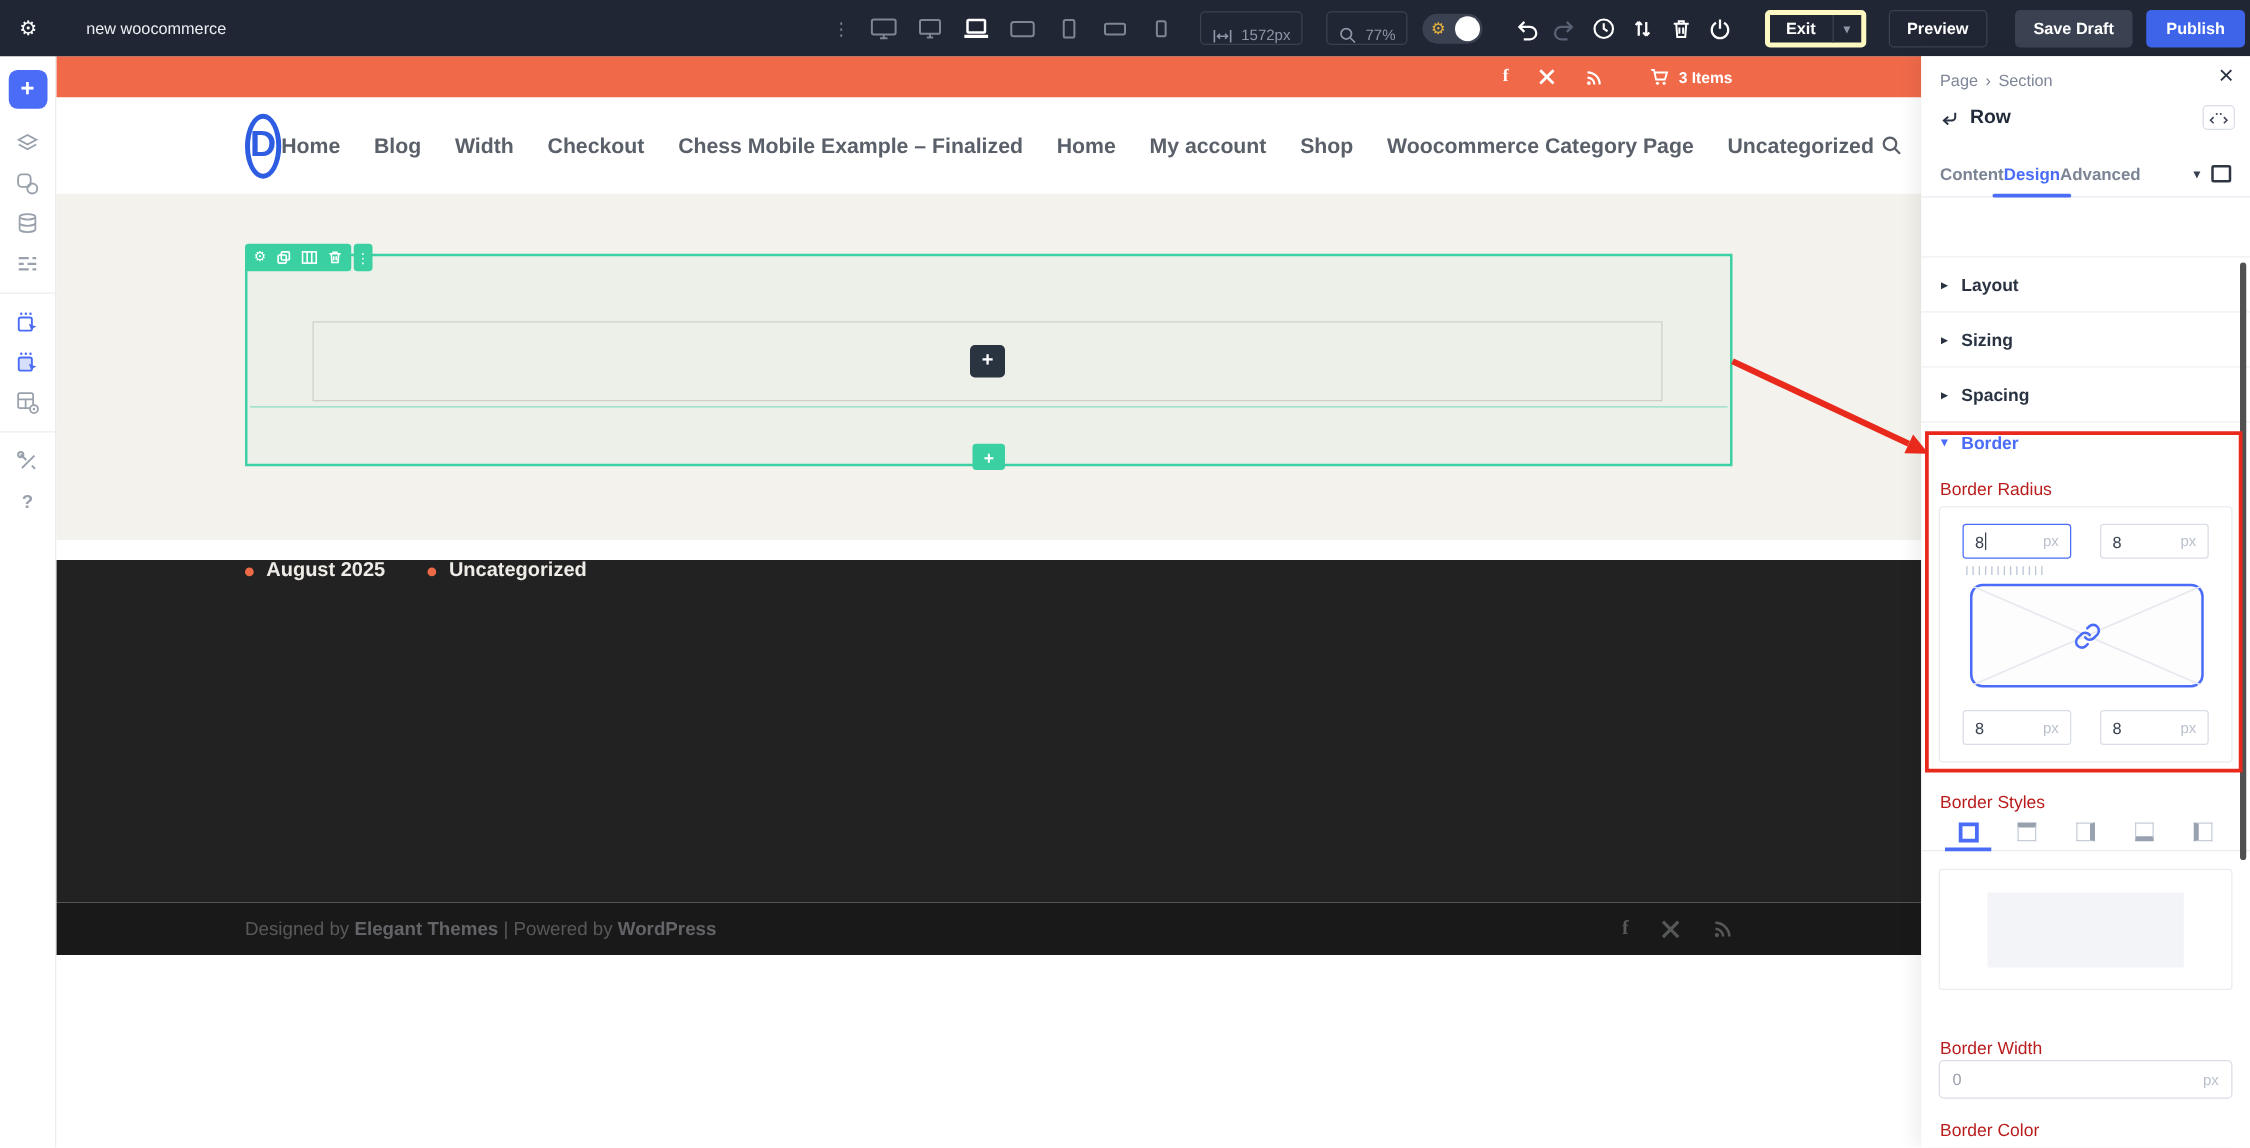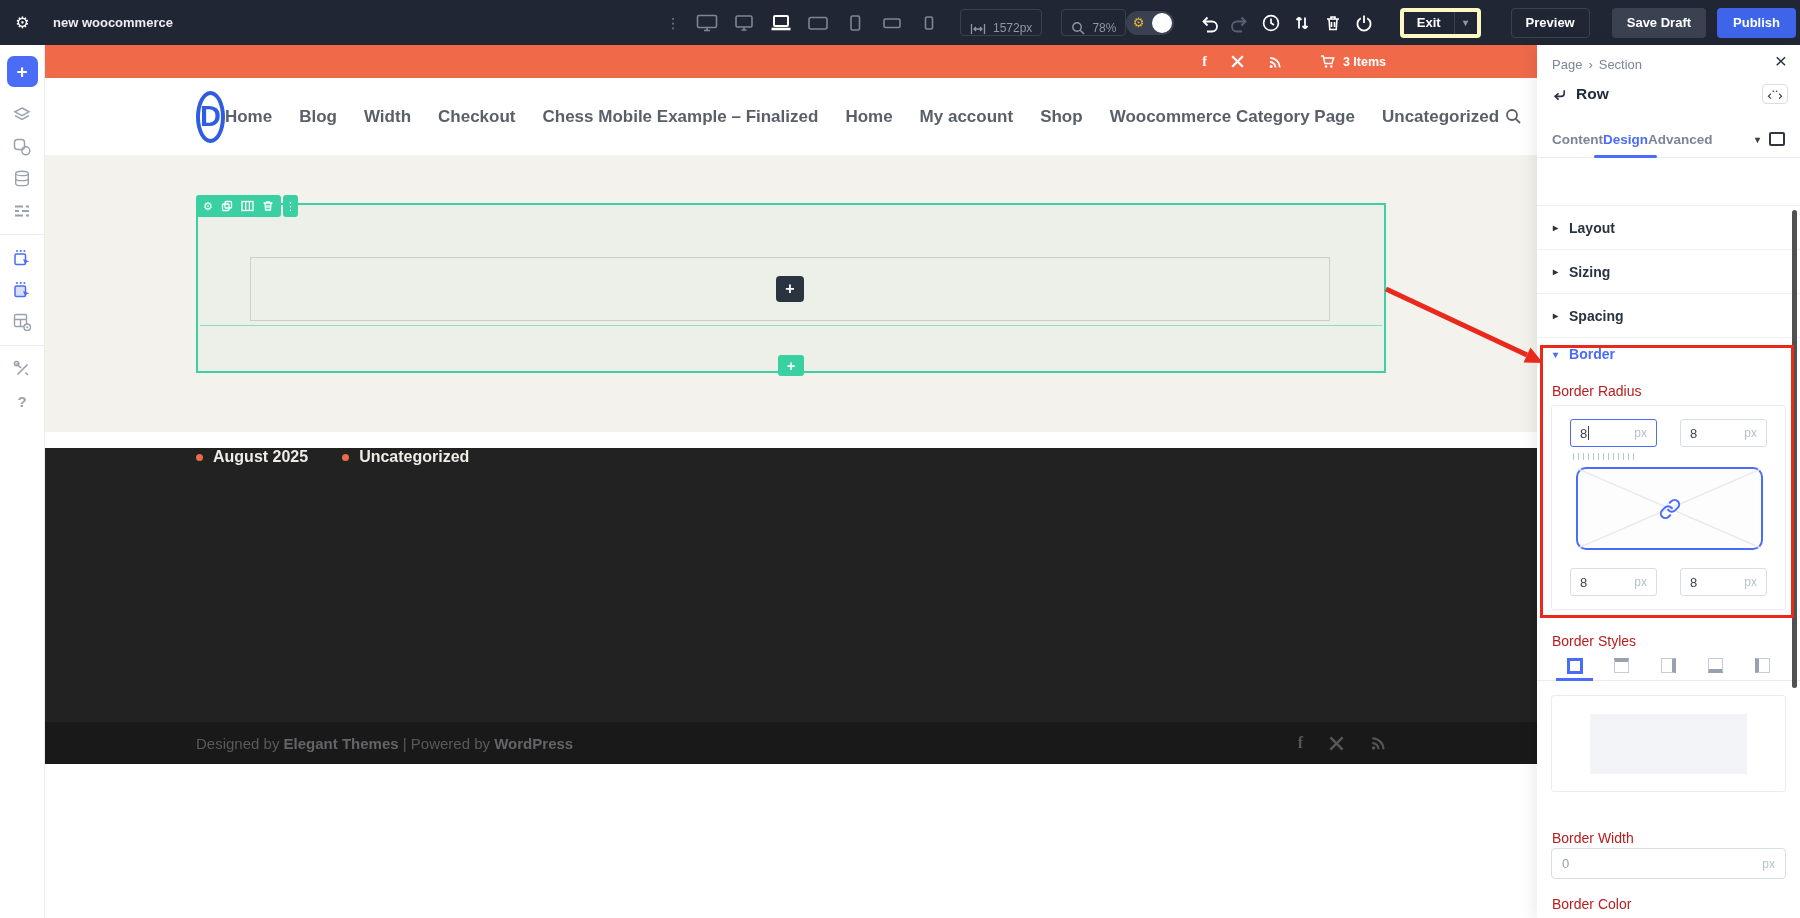--- a/index.html
+++ b/index.html
@@ -5,39 +5,39 @@
   *{margin:0;padding:0;box-sizing:border-box}
   html,body{background:#fff}
   #app{position:relative;width:1800px;height:918px;overflow:hidden;
        font-family:"Liberation Sans",sans-serif;font-size:13px;color:#2a3342}
   svg{display:block}
 
   
   .topbar{position:absolute;left:0;top:0;width:1800px;height:45px;background:#202634;z-index:6}
   .tb-left{position:absolute;left:0;top:0;height:45px;display:flex;align-items:center}
   .tb-gear{width:45px;text-align:center;color:#fff;font-size:16px;cursor:pointer}
-  .tb-title{color:#eceef2;font-size:13px;font-weight:700;margin-left:8px}
+  .tb-title{color:#eceef2;font-size:13px;font-weight:400;margin-left:24px}
   .tb-center{position:absolute;left:666px;top:0;height:45px;display:flex;align-items:center;gap:13px}
   .tb-dots{color:#7d8694;font-size:14px;letter-spacing:0;margin-right:2px}
   .dev{color:#7d8694}
   .dev.active{color:#fff}
   .tb-box{height:27px;border:1px solid #3a4252;border-radius:4px;display:flex;align-items:flex-end;gap:7px;
           padding:0 9px;color:#8d96a6;font-size:12px;margin-left:6px}
   .tb-right{position:absolute;right:4px;top:0;height:45px;display:flex;align-items:center}
   .toggle{width:48px;height:24px;background:#3a4252;border-radius:13px;position:relative;margin-right:20px;cursor:pointer}
   .toggle .tg-gear{position:absolute;left:7px;top:4px;font-size:13px;color:#e6b23c;line-height:16px}
   .toggle .knob{position:absolute;right:2px;top:2px;width:20px;height:20px;border-radius:50%;background:#fff}
   .tb-ic{width:31px;height:45px;display:flex;align-items:center;justify-content:center;color:#fff;cursor:pointer}
   .tb-ic.dim{color:#596275}
   .tb-btn{height:30px;border-radius:4px;display:flex;align-items:center;font-size:13px;font-weight:600;color:#fff;cursor:pointer}
   .btn-exit{border:4px solid #fef9c3;margin-left:20px}
   .btn-exit .exit-main{padding:0 13px}
   .btn-exit .exit-caret{width:23px;height:100%;display:flex;align-items:center;justify-content:center;
                         border-left:1px solid #3a4252;color:#8d96a6;font-size:10px}
-  .btn-preview{border:1px solid #3a4252;padding:0 14px;margin-left:30px}
+  .btn-preview{border:1px solid #3a4252;padding:0 14px;margin-left:18px}
   .btn-save{background:#3a4252;padding:0 15px;margin-left:22px}
   .btn-publish{background:#3e65e9;padding:0 16px;margin-left:11px}
 
   
   .leftbar{position:absolute;left:0;top:45px;width:45px;height:873px;background:#fff;border-right:1px solid #ececf0;
            display:flex;flex-direction:column;align-items:center;padding-top:11px;z-index:5}
   .lb-add{width:31px;height:31px;background:#4a6cf7;border-radius:7px;color:#fff;font-size:19px;font-weight:700;
           display:flex;align-items:center;justify-content:center;margin-bottom:12px;cursor:pointer}
   .lb-ic{width:24px;height:24px;margin:4px 0;color:#99a1ac;display:flex;align-items:center;justify-content:center;cursor:pointer}
   .lb-ic.blue{color:#4a6cf7}
@@ -217,21 +217,21 @@
         <svg width="16" height="12" viewBox="0 0 16 12" fill="none" stroke="currentColor" stroke-width="1.3">
             <path d="M1.5 1v10M14.5 1v10M4 6h8M6 4L4 6l2 2M10 4l2 2-2 2"></path>
           </svg>
         <span>1572px</span>
       </span>
       <span class="tb-box">
         <svg width="14" height="14" viewBox="0 0 14 14" fill="none" stroke="currentColor" stroke-width="1.4">
             <circle cx="6" cy="6" r="4.2"></circle>
             <path d="M9.2 9.2L13 13"></path>
           </svg>
-        <span>78%</span>
+        <span>77%</span>
       </span>
     </div>
     <div class="tb-right">
       <span class="toggle">
         <span class="tg-gear">⚙</span>
         <span class="knob"></span>
       </span>
       <span class="tb-ic">
         <svg width="20" height="20" viewBox="0 0 20 20" fill="none" stroke="currentColor" stroke-width="1.8">
             <path d="M4.5 8.5h8.5a5 5 0 0 1 0 10h-5"></path>

